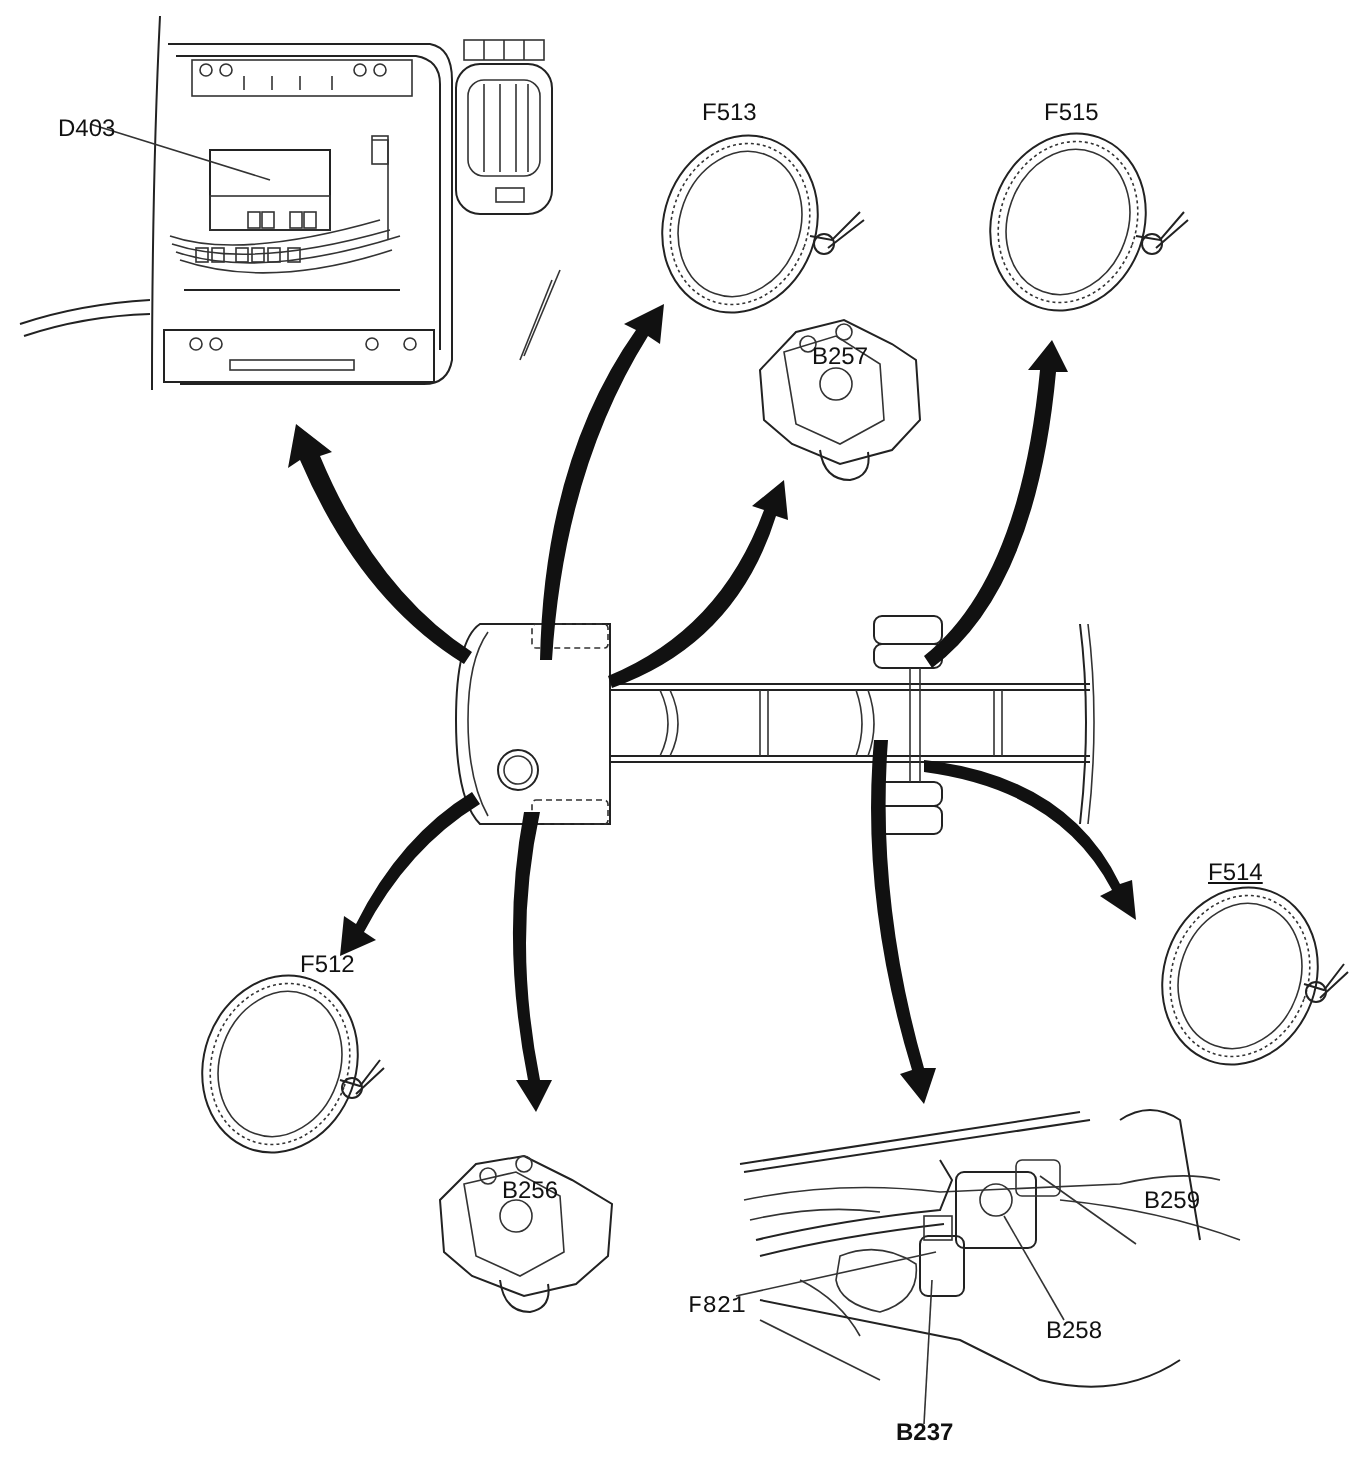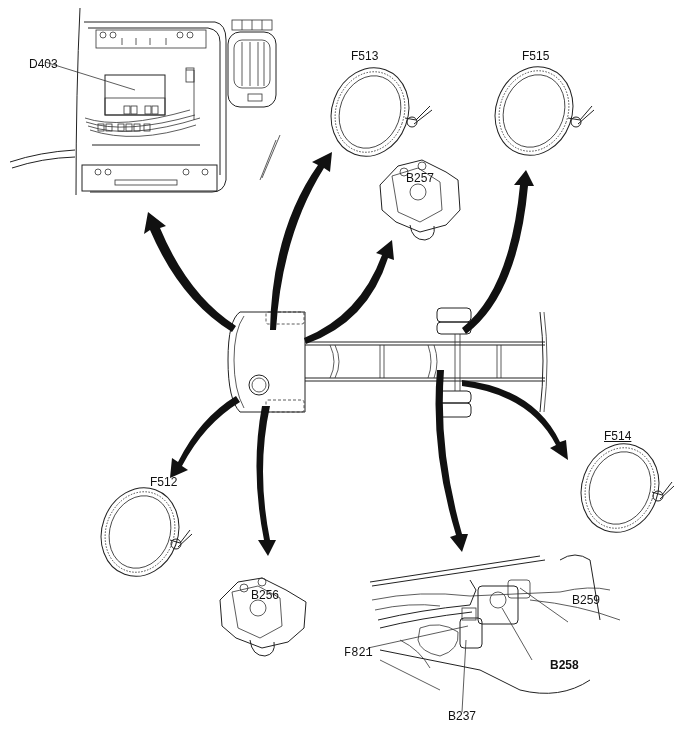--- a/index.html
+++ b/index.html
@@ -184,15 +184,15 @@
 </svg>
 
 <div class="lbl" style="left:29px;top:58px;">D403</div>
 <div class="lbl" style="left:351px;top:50px;text-align:center;">F513</div>
 <div class="lbl" style="left:522px;top:50px;">F515</div>
 <div class="lbl" style="left:406px;top:152px;margin-top:20px;">B257</div>
 <div class="lbl" style="left:120px;top:476px;margin-left:30px;">F512</div>
 <div class="lbl" style="left:251px;top:565px;margin-top:24px;">B256</div>
 <div class="lbl" style="left:604px;top:430px;text-decoration:underline;">F514</div>
 <div class="lbl" style="left:344px;top:647px;font-family:Liberation Mono, monospace;">F821</div>
-<div class="lbl" style="left:448px;top:710px;">B237</div>
-<div class="lbl" style="left:550px;top:659px;font-weight:bold;">B258</div>
+<div class="lbl" style="left:448px;top:710px;font-weight:bold;">B237</div>
+<div class="lbl" style="left:523px;top:659px;">B258</div>
 <div class="lbl" style="left:572px;top:594px;">B259</div>
 
 </body></html>

